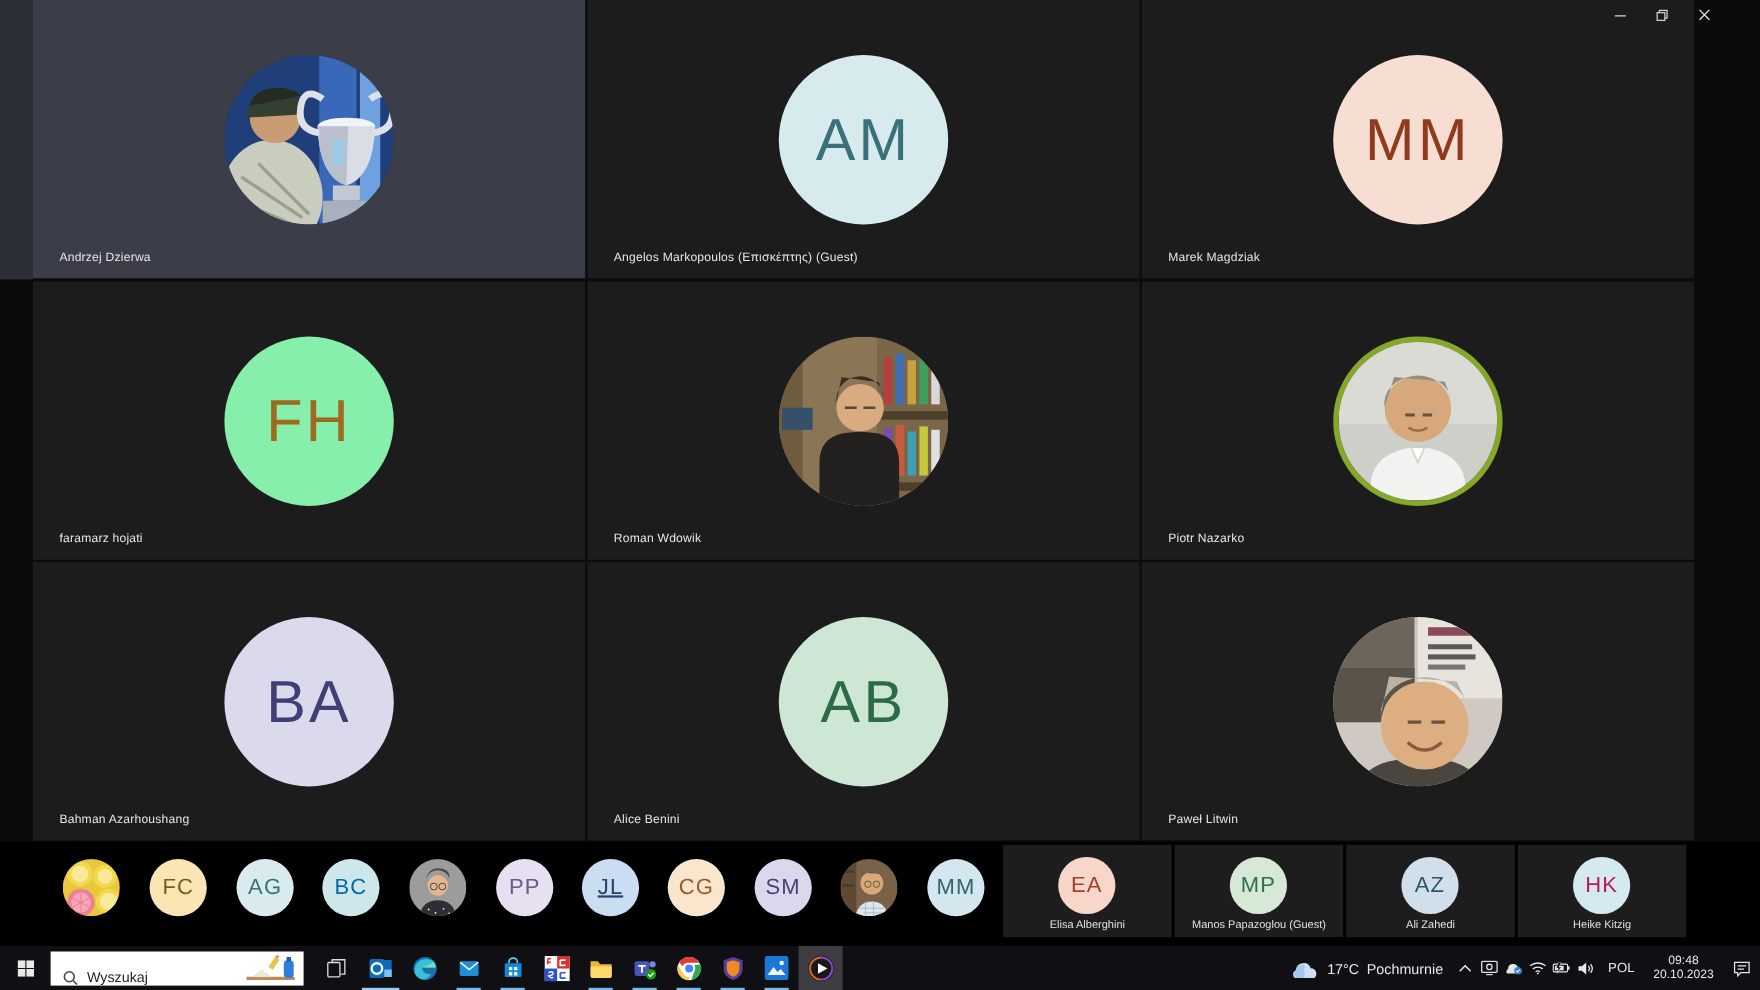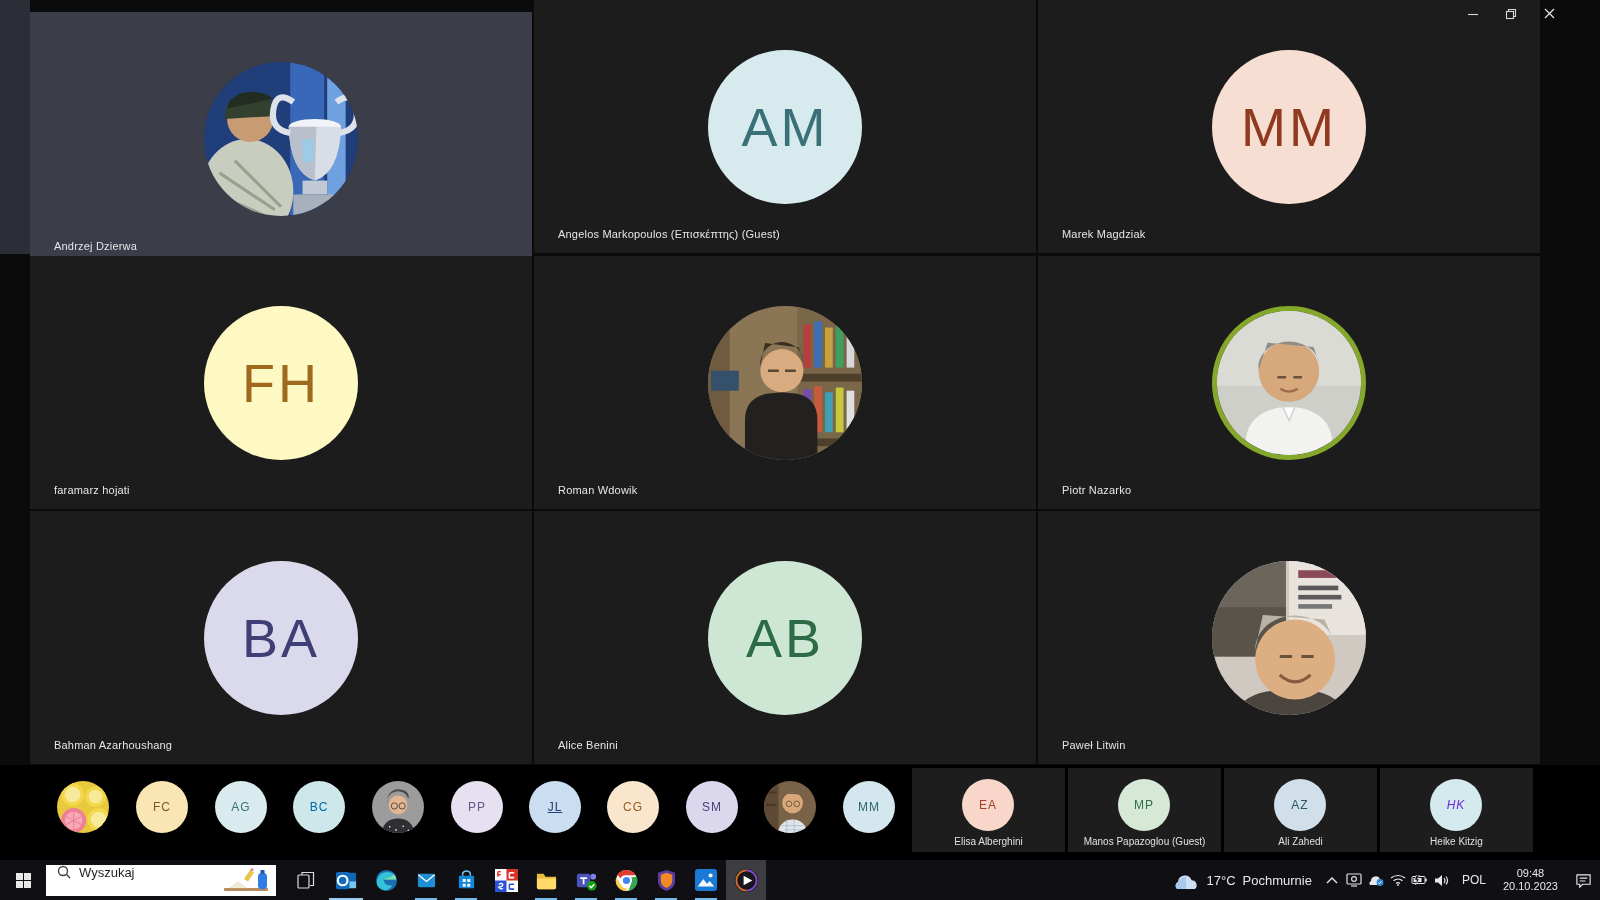--- a/index.html
+++ b/index.html
@@ -12,29 +12,29 @@
   .tile.selected{background:#3b3e49}
   .pname{position:absolute;left:24px;bottom:13px;font-size:11px;color:#e6e6e6;letter-spacing:.2px;white-space:nowrap}
   .avatar-lg{width:154px;height:154px;border-radius:50%;display:flex;align-items:center;justify-content:center;
              font-size:54px;letter-spacing:3px;font-weight:400}
   .avatar-lg.photo{overflow:hidden;background:#333}
   .avatar-lg.ringed{border:5px solid #84a829}
   .avatar-lg svg{width:100%;height:100%;display:block}
   
   .strip{position:absolute;left:0;top:765px;width:1600px;height:95px;background:#000}
   .sm-av{position:absolute;top:16px;width:52px;height:52px;border-radius:50%;display:flex;align-items:center;justify-content:center;
-         font-size:12px;letter-spacing:1px;overflow:hidden}
+         font-size:20px;letter-spacing:1px;overflow:hidden}
   .sm-av svg{width:100%;height:100%;display:block}
   .strip-tile{position:absolute;top:3px;width:153px;height:84px;background:#1d1d1d}
   .strip-tile .sm-av{top:11px;left:50px}
   .sm-label{position:absolute;left:0;right:0;bottom:5px;text-align:center;font-size:10px;color:#e0e0e0;white-space:nowrap;overflow:hidden}
   
   .taskbar{position:absolute;left:0;top:860px;width:1600px;height:40px;background:#101014;display:flex;align-items:center;color:#e8e8e8}
   .tb-start{width:46px;height:40px;display:flex;align-items:center;justify-content:center}
-  .tb-search{width:230px;height:31px;background:#ffffff;display:flex;align-items:flex-start;gap:8px;padding-left:11px;position:relative}
+  .tb-search{width:230px;height:31px;background:#ffffff;display:flex;align-items:flex-end;gap:8px;padding-left:11px;position:relative}
   .tb-search span{font-size:13px;color:#1f1f1f}
   .tb-search .doodle{position:absolute;right:2px;top:2px}
   .tb-gap{width:10px}
   .tb-ic{width:40px;height:40px;display:flex;align-items:center;justify-content:center;position:relative}
   .tb-ic.run::after{content:"";position:absolute;left:9px;right:9px;bottom:0;height:2px;background:#76b9ed}
   .tb-ic.run-wide::after{content:"";position:absolute;left:3px;right:3px;bottom:0;height:2px;background:#9ccdf0}
   .tb-ic.active{background:#3e3e42}
   .tray{position:absolute;right:0;top:0;height:40px;display:flex;align-items:center}
   .weather{display:flex;align-items:center;gap:7px;padding:0 9px;height:40px}
   .weather span{font-size:13px;white-space:nowrap}
@@ -48,21 +48,21 @@
 </style>
 </head>
 <body>
 
 <div class="stage">
 
   <div class="row1-margin"></div>
 
   <div>
 
-    <div class="tile selected" style="left:30px;top:12px">
+    <div class="tile selected" style="left:30px;top:0">
       <div class="avatar-lg photo">
         <svg viewBox="0 0 100 100">
           <rect width="100" height="100" fill="#1f3e7a"></rect>
           <rect x="56" width="22" height="100" fill="#3a68b8"></rect>
           <rect x="80" width="12" height="100" fill="#6fa0e0"></rect>
           <ellipse cx="28" cy="84" rx="30" ry="34" fill="#c9cdbf"></ellipse>
           <path d="M10 72l36 24M8 86l32 14M20 64l30 30" stroke="#9aa08e" stroke-width="2" fill="none"></path>
           <circle cx="30" cy="37" r="15" fill="#c99b72"></circle>
           <path d="M14 34a16 13 0 0 1 32-2l1 3-34 2z" fill="#33402f"></path>
           <path d="M16 27a16 10 0 0 1 29-3l-30 6z" fill="#222c20"></path>
@@ -83,21 +83,21 @@
       <div class="avatar-lg" style="background: rgb(215, 235, 239); color: rgb(58, 112, 120);">AM</div>
       <div class="pname">Angelos Markopoulos (Επισκέπτης) (Guest)</div>
     </div>
 
     <div class="tile" style="left:1038px;top:0">
       <div class="avatar-lg" style="background: rgb(247, 222, 210); color: rgb(143, 58, 31);">MM</div>
       <div class="pname">Marek Magdziak</div>
     </div>
 
     <div class="tile" style="left:30px;top:256px">
-      <div class="avatar-lg" style="background: #fef9c3; color: rgb(159, 106, 30);">FH</div>
+      <div class="avatar-lg" style="background: #86efac; color: rgb(159, 106, 30);">FH</div>
       <div class="pname">faramarz hojati</div>
     </div>
 
     <div class="tile" style="left:534px;top:256px">
       <div class="avatar-lg photo">
         <svg viewBox="0 0 100 100">
           <rect width="100" height="100" fill="#8a7554"></rect>
           <rect width="14" height="100" fill="#6e5b40"></rect>
           <rect x="58" width="42" height="100" fill="#7a6648"></rect>
           <rect x="62" y="12" width="5" height="28" fill="#b53e3e"></rect>
@@ -229,21 +229,21 @@
     </div>
     <div class="strip-tile" style="left:912px">
       <div class="sm-av" style="background: rgb(248, 214, 202); color: rgb(160, 64, 40);">EA</div>
       <div class="sm-label">Elisa Alberghini</div>
     </div>
     <div class="strip-tile" style="left:1224px">
       <div class="sm-av" style="background: rgb(208, 223, 233); color: rgb(43, 86, 102);">AZ</div>
       <div class="sm-label">Ali Zahedi</div>
     </div>
     <div class="strip-tile" style="left:1380px">
-      <div class="sm-av" style="background: rgb(212, 234, 238); color: #6d28d9; font-style: italic;">HK</div>
+      <div class="sm-av" style="background: rgb(212, 234, 238); color: #be185d;">HK</div>
       <div class="sm-label">Heike Kitzig</div>
     </div>
   </div>
 
   <div class="taskbar">
     <div class="tb-start">
       <svg width="15" height="15" viewBox="0 0 15 15">
           <path fill="#e8e8e8" d="M0 0h7v7H0zM8 0h7v7H8zM0 8h7v7H0zM8 8h7v7H8z"></path>
         </svg>
     </div>

